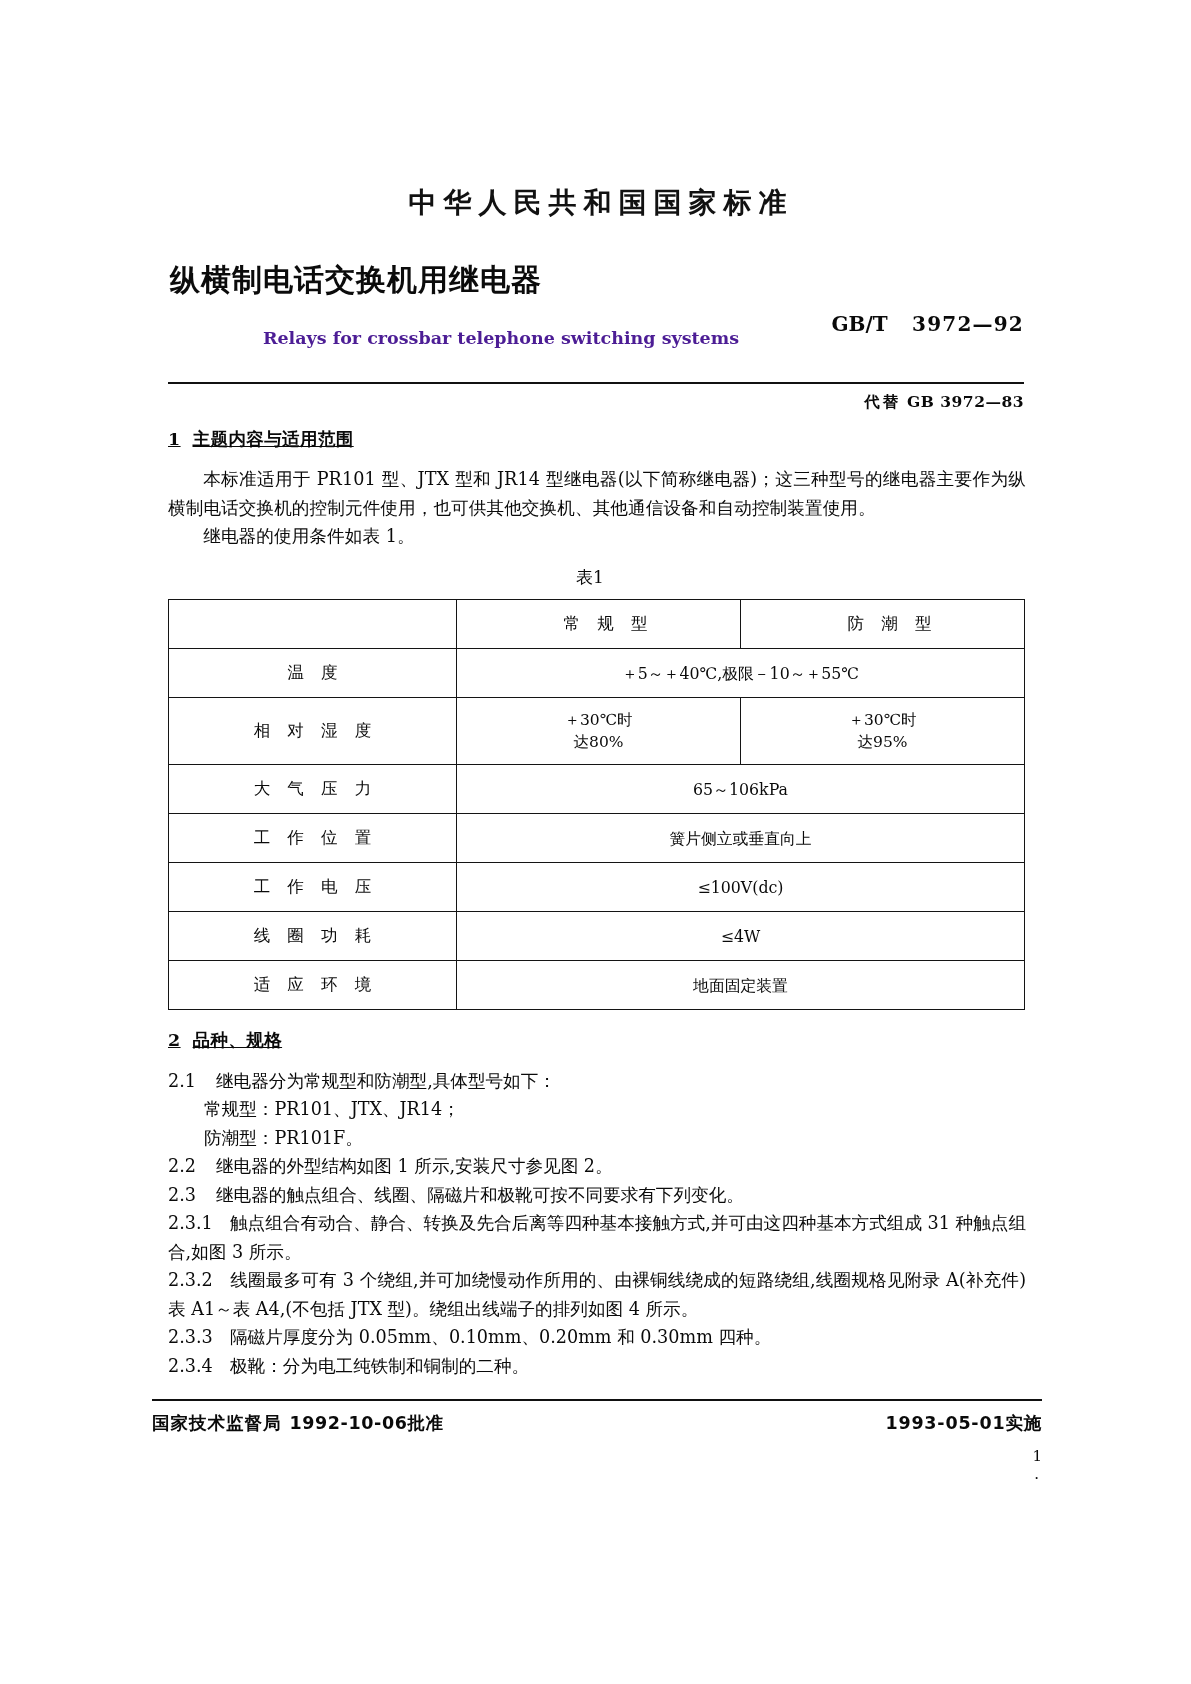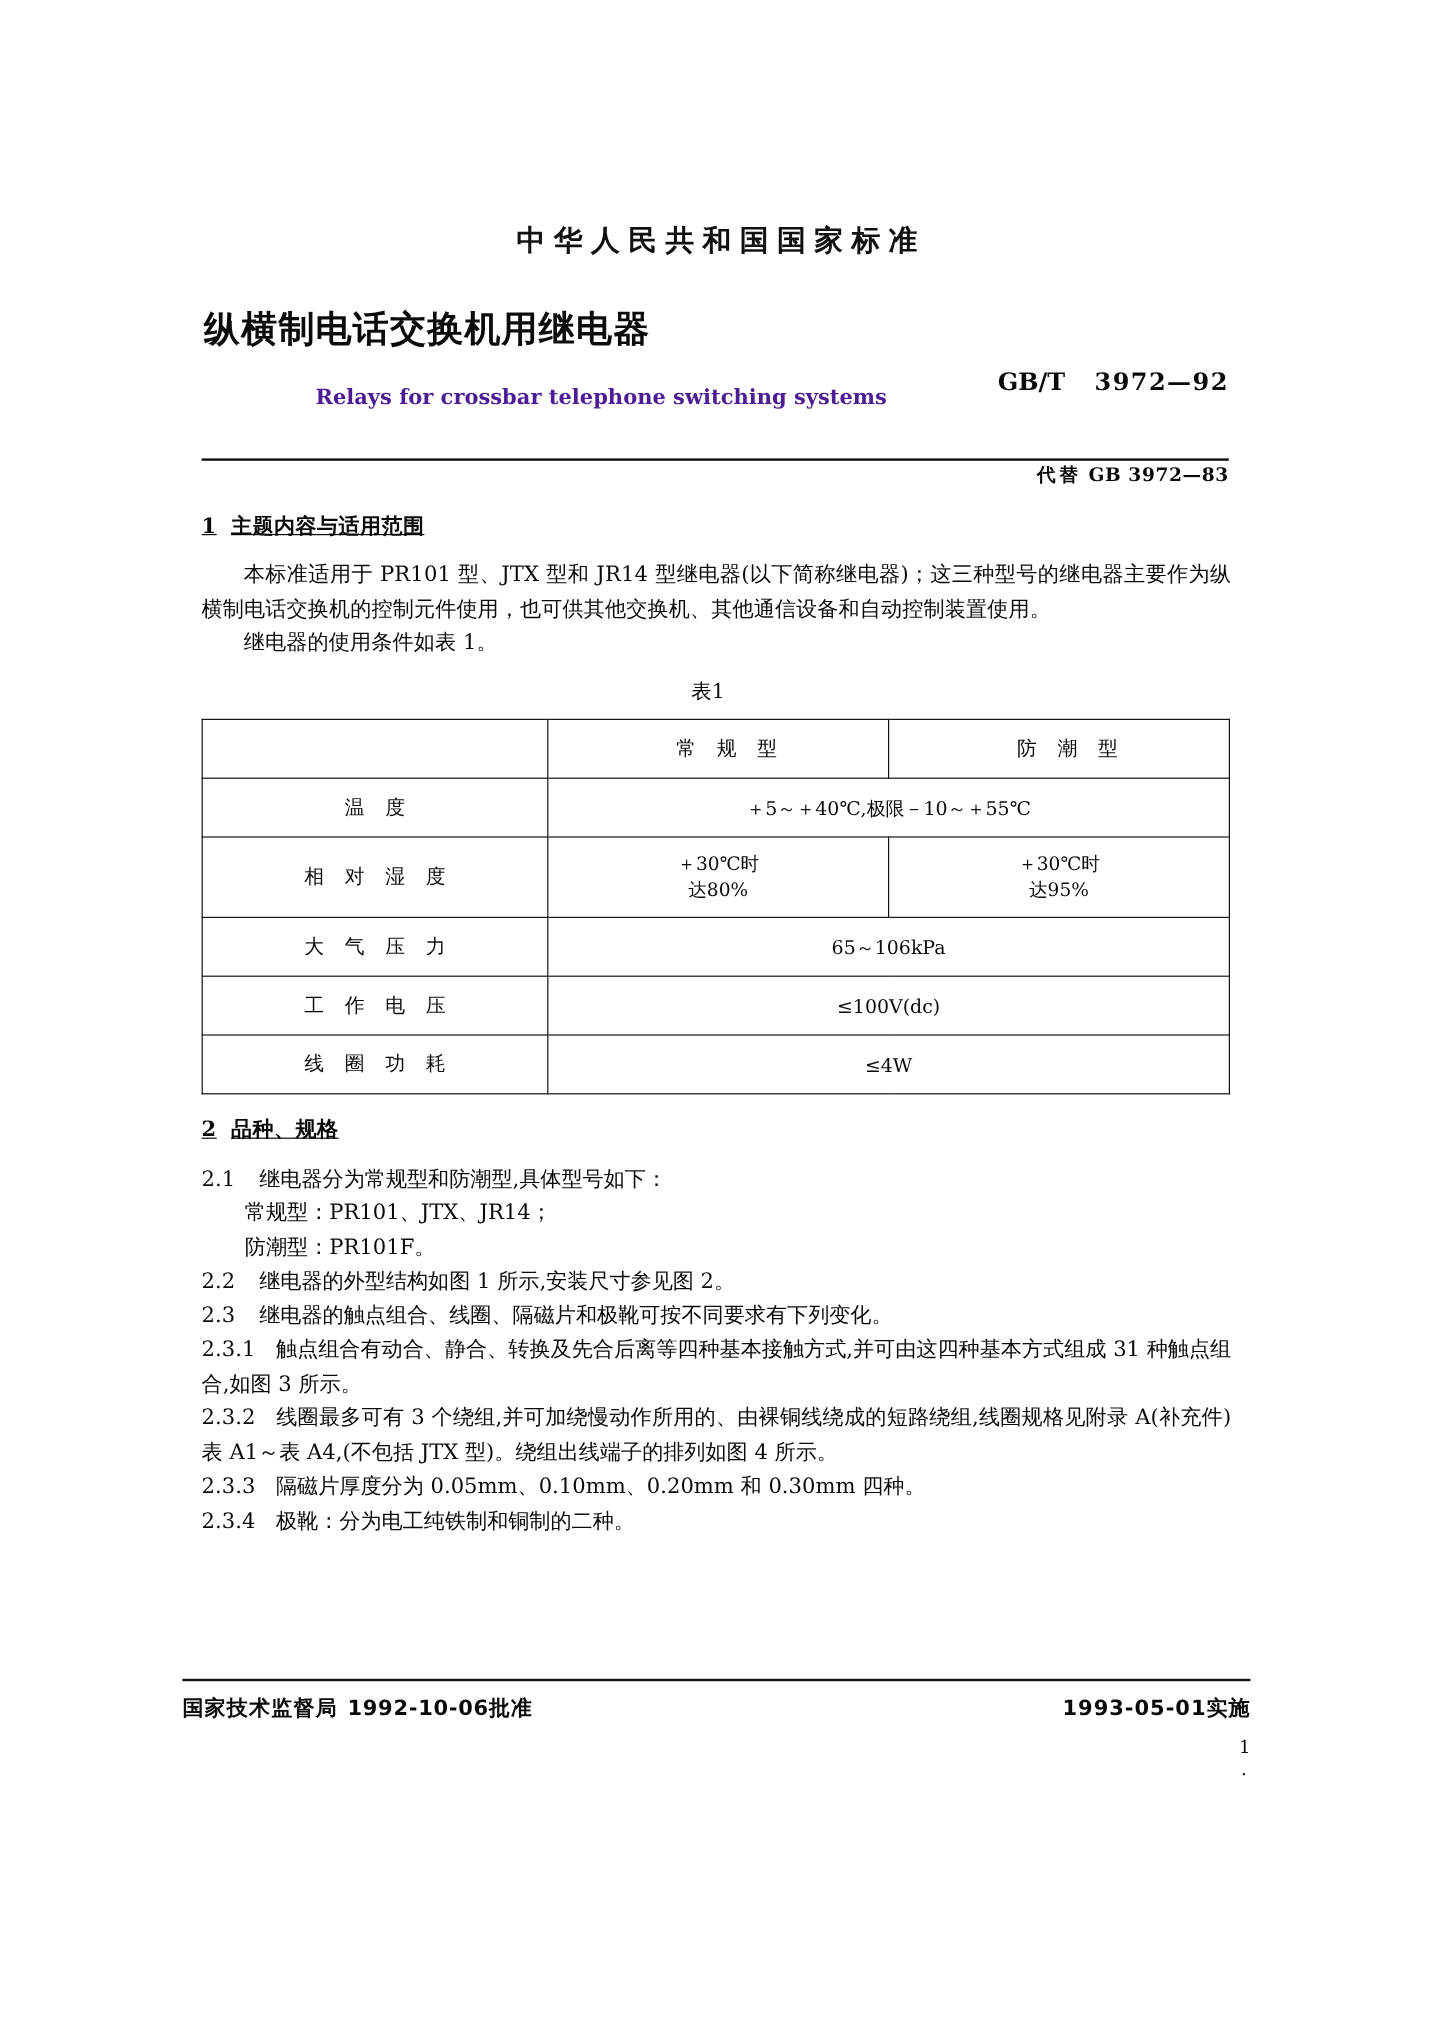--- a/index.html
+++ b/index.html
@@ -27,21 +27,21 @@
   
   .header {
     position: absolute;
     left: 168px;
     top: 180px;
     width: 856px;
   }
   .nat-standard {
     font-family: "DejaVu Sans", "Liberation Sans", sans-serif;
     font-weight: bold;
-    font-size: 24px;
+    font-size: 28px;
     letter-spacing: 7px;
     text-align: center;
     padding-left: 10px;
     color: #111;
     margin-top: 4px;
   }
   .title-row {
     position: relative;
     margin-top: 38px;
     height: 46px;
@@ -271,26 +271,34 @@
           <td class="two-line">
             <div>＋30℃时</div>
             <div>达95%</div>
           </td>
         </tr>
         <tr>
           <td class="lbl">大 气 压 力</td>
           <td class="val" colspan="2">65～106kPa</td>
         </tr>
         <tr>
+          <td class="lbl">工 作 位 置</td>
+          <td class="val" colspan="2">簧片侧立或垂直向上</td>
+        </tr>
+        <tr>
           <td class="lbl">工 作 电 压</td>
           <td class="val" colspan="2">≤100V(dc)</td>
         </tr>
         <tr>
           <td class="lbl">线 圈 功 耗</td>
           <td class="val" colspan="2">≤4W</td>
+        </tr>
+        <tr>
+          <td class="lbl">适 应 环 境</td>
+          <td class="val" colspan="2">地面固定装置</td>
         </tr>
       </tbody>
     </table>
 
     <div class="sec-head" style="margin-top:16px;">
       <span class="num">2</span><span>品种、规格</span>
     </div>
 
     <div class="clause">
       <span class="cnum">2.1</span><span>继电器分为常规型和防潮型,具体型号如下：</span>

